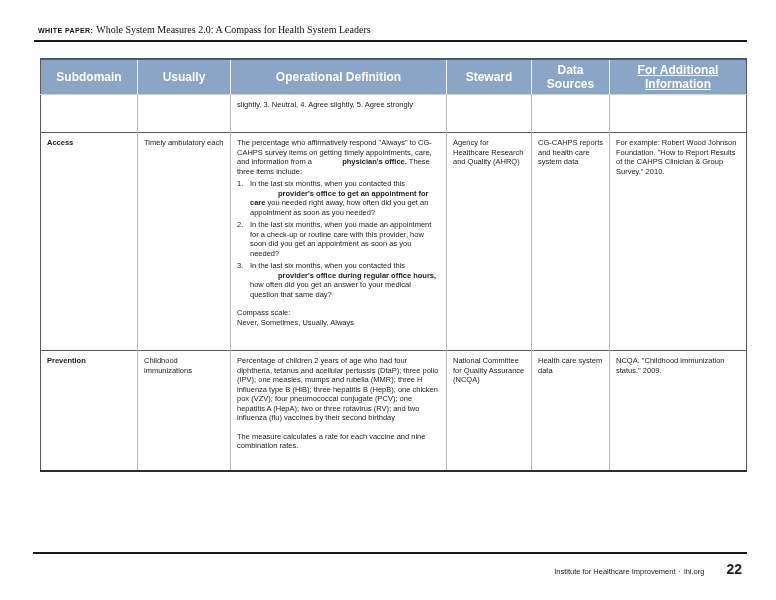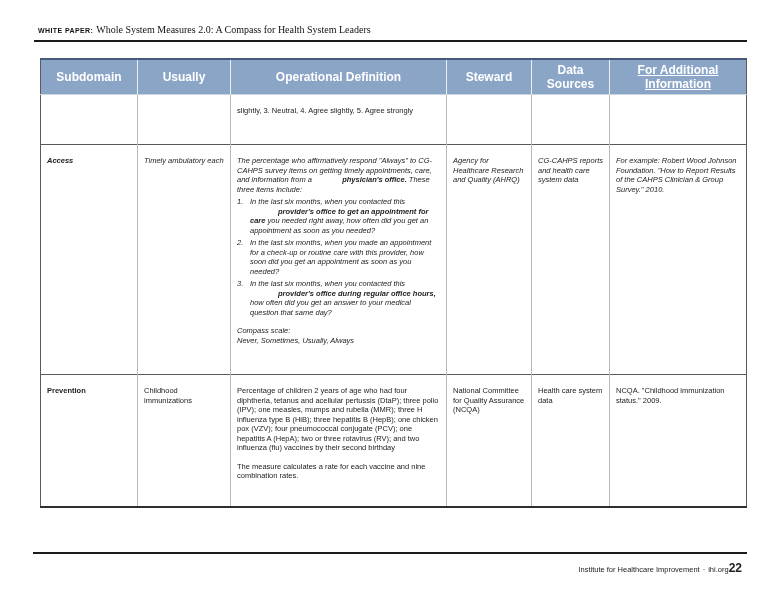--- a/index.html
+++ b/index.html
@@ -40,30 +40,30 @@
     background:#8ba5c7;
     border-top:2px solid #46597c;
     border-right:1px solid #edf1f6;
     border-bottom:1px solid #ccd5e0;
     color:#ffffff; font-size:12px; font-weight:bold;
     text-align:center; padding:3px 4px; height:14px; vertical-align:middle;
   }
   thead th:last-child { border-right:none;text-decoration:underline; }
 
   tbody td {
-    vertical-align:top; padding:11px 6px;
+    vertical-align:top; padding:5px 6px;
     font-size:7.5px; line-height:9.5px; color:#222;
     border-right:1px solid #b9b9b9;
     word-wrap:break-word;
   }
   tbody td:last-child { border-right:none; }
   tbody tr:first-child td { border-top:1px solid #d9dfe8; }
   tbody tr:not(:first-child) td { border-top:1px solid #5a5a5a; }
   tbody tr:nth-child(1) td { height:27px; }
-  tbody tr:nth-child(2) td { height:207px;font-style:italic; }
+  tbody tr:nth-child(2) td { height:207px; }
   tbody tr:nth-child(3) td { height:109px; }
 
   td.sub { font-weight:bold; color:#1a1a1a; }
 
   .op-p { margin:0; }
   .op-li { display:flex; margin-top:3px; }
   .op-li .num { flex:0 0 13px; }
   .op-li .txt { flex:1; }
   .op-spacer { height:9px; }
   .b { font-weight:bold;margin-left:28px; }
@@ -71,21 +71,21 @@
   
   .doc-footer {
     position:absolute; left:33px; top:552px; width:714px;
     border-top:2px solid #1b1b1b;
   }
   .footer-line {
     text-align:right; margin-top:7px; padding-right:5px;
     font-size:7.5px; color:#222; white-space:nowrap;
   }
   .footer-line .dot { margin:0 3px; }
-  .footer-line .pageno { font-weight:bold; font-size:12px; margin-left:0; }
+  .footer-line .pageno { font-weight:bold; font-size:14px; margin-left:22px; }
 </style>
 </head>
 <body>
 
 <div class="page">
 
   <div class="doc-header">
     <span class="wp-label">WHITE PAPER:</span><span class="wp-title">Whole System Measures 2.0: A Compass for Health System Leaders</span>
   </div>
 

